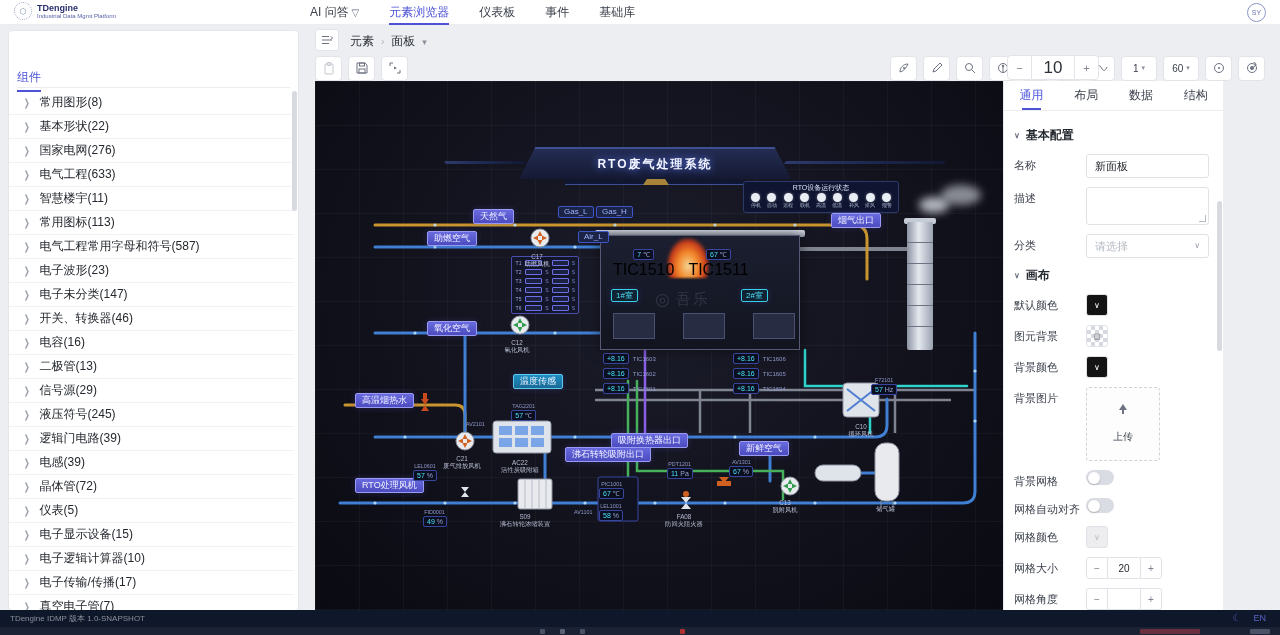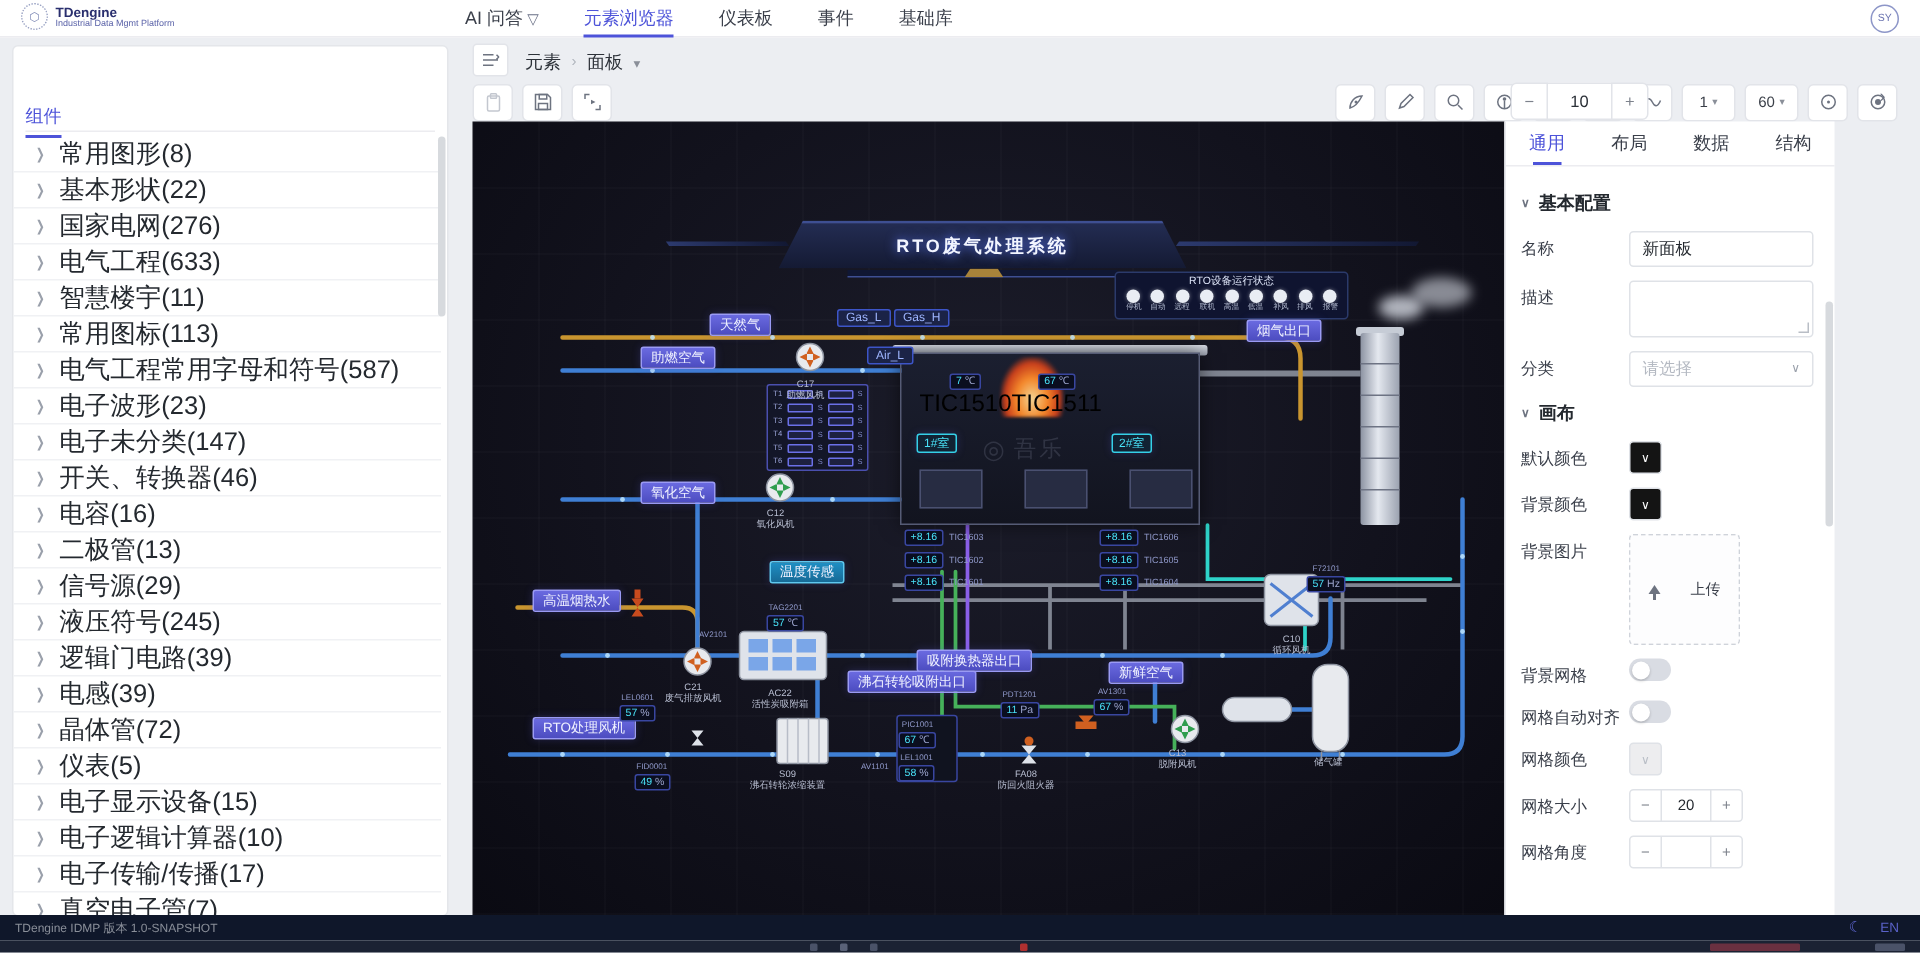--- a/index.html
+++ b/index.html
@@ -19,39 +19,39 @@
   #avatar { position:absolute; right:14px; top:3px; width:19px; height:19px; border:1px solid #8d96c8; border-radius:50%; color:#6a73b0; font-size:7px; display:flex; align-items:center; justify-content:center; background:#fff; }
 
   
   #sidebar { position:absolute; left:8px; top:30px; width:291px; height:581px; background:#fff; border:1px solid #e4e6ea; border-radius:4px; overflow:hidden; }
   #side-search { position:absolute; left:8px; top:8px; width:273px; height:24px; border:1px solid #dfe2e7; border-radius:3px; padding:0 8px; font-size:11px; color:#b4b9c2; line-height:22px; background:#fff; }
   #side-tab { position:absolute; left:8px; top:38px; font-size:12px; color:#4d53d9; padding-bottom:4px; border-bottom:2px solid #4d53d9; }
   #side-tab-line { position:absolute; left:8px; top:56px; width:273px; height:1px; background:#ececf0; }
   #side-list { position:absolute; left:0; top:60px; width:285px; bottom:0; overflow:hidden; }
   .side-item { height:24px; display:flex; align-items:center; gap:9px; padding-left:14px; border-bottom:1px solid #f0f1f4; cursor:pointer; }
   .side-item .chev { color:#9aa0ab; font-size:9px; transform:scale(.8,1.1); }
-  .side-item .lbl { font-size:17px; color:#24292f; }
+  .side-item .lbl { font-size:12px; color:#24292f; }
   #side-scroll { position:absolute; right:1px; top:60px; width:5px; height:120px; background:#d7dade; border-radius:3px; }
 
   
   #crumb-btn { position:absolute; left:315px; top:29px; width:24px; height:22px; background:#fff; border:1px solid #e2e4e9; border-radius:3px; display:flex; align-items:center; justify-content:center; color:#6a7080; font-size:11px; }
   #crumb { position:absolute; left:350px; top:33px; font-size:12px; color:#2c3138; display:flex; gap:7px; align-items:center; }
   #crumb .sep { color:#b0b5bd; font-size:10px; }
   #crumb .dd { color:#8a8f99; font-size:9px; }
   #toolbar { position:absolute; left:315px; top:55px; height:26px; display:flex; gap:6px; align-items:center; }
   .tb-btn { width:27px; height:25px; background:#fff; border:1px solid #e2e4e9; border-radius:4px; display:flex; align-items:center; justify-content:center; color:#6d7380; }
   .tb-btn.dis { color:#c3c7cf; }
   .tb-btn svg { display:block; }
   .tb-dd { min-width:36px; padding:0 6px; height:25px; background:#fff; border:1px solid #e2e4e9; border-radius:4px; display:flex; align-items:center; justify-content:center; gap:3px; font-size:10px; color:#3a3f48; }
   .tb-dd .car { font-size:7px; color:#8a8f99; }
   #tb-stepper { position:absolute; left:1007px; top:55px; height:25px; display:flex; align-items:center; }
   #tb-stepper .sbtn { width:25px; height:25px; background:#fff; border:1px solid #e2e4e9; display:flex; align-items:center; justify-content:center; color:#7d828c; font-size:11px; }
   #tb-stepper .sbtn:first-child { border-radius:4px 0 0 4px; }
   #tb-stepper .sbtn:last-child { border-radius:0 4px 4px 0; }
-  #tb-stepper .sval { width:42px; height:25px; background:#fff; border-top:1px solid #e2e4e9; border-bottom:1px solid #e2e4e9; display:flex; align-items:center; justify-content:center; font-size:11px; color:#2c3138; }
+  #tb-stepper .sval { width:42px; height:25px; background:#fff; border-top:1px solid #e2e4e9; border-bottom:1px solid #e2e4e9; display:flex; align-items:center; justify-content:center; font-size:17px; color:#2c3138; }
   #collapse-right { position:absolute; left:1253px; top:57px; color:#6a7080; font-size:12px; cursor:pointer; }
 
   
   #canvas { position:absolute; left:315px; top:81px; width:688px; height:529px; background:radial-gradient(ellipse at 50% 40%, #1c1d2b 0%, #12121d 55%, #0a0a12 100%); overflow:hidden; }
   #cv-grid { position:absolute; inset:0; background-image:linear-gradient(rgba(255,255,255,.035) 1px, transparent 1px),linear-gradient(90deg, rgba(255,255,255,.035) 1px, transparent 1px); background-size:44px 44px; }
   #banner { position:absolute; left:204px; top:66px; width:272px; height:32px; background:linear-gradient(180deg,#232c52,#141a33); clip-path:polygon(6% 0,94% 0,100% 100%,0 100%); border-top:2px solid #3e4f92; display:flex; align-items:center; justify-content:center; }
   #banner-title { font-size:12px; font-weight:bold; color:#f2f5ff; letter-spacing:2px; text-shadow:0 0 8px #5f7bff; }
   .wing { position:absolute; top:80px; height:3px; background:linear-gradient(90deg,#2c3a6e,#121833); }
   #wing-l { left:130px; width:80px; transform:skewX(35deg); }
   #wing-r { left:470px; width:160px; transform:skewX(-35deg); }
@@ -77,21 +77,21 @@
   .ro .rtag { font-size:6px; color:#8f98c9; transform:scale(.9); white-space:nowrap; }
 
   #furnace { position:absolute; left:285px; top:154px; width:200px; height:115px; background:linear-gradient(180deg,#1b1f30,#12141f); border:1px solid #555b75; box-shadow:0 0 12px #00000088; }
   #furnace-rim { position:absolute; left:280px; top:149px; width:210px; height:7px; background:linear-gradient(180deg,#d7dbe4,#9aa0ad); border-radius:2px; }
   #flame { position:absolute; left:352px; top:157px; width:42px; height:40px; background:radial-gradient(ellipse at 50% 70%, #ffdf9a 0%, #ff8c2a 35%, #d2411b 60%, transparent 75%); filter:blur(1px); opacity:.95; }
   .ceramic { position:absolute; width:42px; height:26px; background:#272c42; border:1px solid #4a5070; top:232px; }
   #furnace-rows-l { position:absolute; left:288px; top:272px; }
   #furnace-rows-r { position:absolute; left:418px; top:272px; }
   .fr-row { display:flex; gap:4px; align-items:center; margin-bottom:4px; }
   .fr-row .rtag { font-size:6px; color:#8f98c9; }
-  #furnace-top { position:absolute; left:298px; top:168px; display:flex; }
+  #furnace-top { position:absolute; left:298px; top:168px; display:flex; gap:14px; }
   .ft { display:flex; flex-direction:column; align-items:center; gap:1px; }
 
   #chimney { position:absolute; left:592px; top:141px; width:26px; height:128px; background:linear-gradient(90deg,#8c93a2,#e4e8ef 45%,#9ba2b0); border-radius:2px; }
   .chim-seg { position:absolute; left:0; width:100%; height:1px; background:#6d7383; }
   #chimney-cap { position:absolute; left:589px; top:137px; width:32px; height:6px; background:#c6ccd6; border-radius:2px; }
   .smoke { position:absolute; background:#d9dde6; border-radius:50%; filter:blur(4px); opacity:.8; }
 
   #watermark { position:absolute; left:340px; top:208px; font-size:15px; color:#8a8fa6; opacity:.22; letter-spacing:2px; display:flex; align-items:center; gap:4px; }
   #watermark .wm-ring { font-size:17px; }
 
@@ -113,21 +113,21 @@
   .f-row { display:flex; align-items:flex-start; margin-bottom:9px; }
   .f-lbl { width:72px; font-size:11px; color:#3a3f4a; padding-top:4px; display:flex; gap:2px; align-items:center; flex:0 0 72px; }
   .f-ctl { flex:1; }
   .inp { height:24px; border:1px solid #dfe2e7; border-radius:3px; font-size:11px; color:#24292f; padding:0 8px; line-height:22px; background:#fff; }
   .ta { height:38px; border:1px solid #dfe2e7; border-radius:3px; background:#fff; position:relative; }
   .ta::after { content:""; position:absolute; right:2px; bottom:2px; width:6px; height:6px; border-right:1px solid #b9bec6; border-bottom:1px solid #b9bec6; }
   .sel { height:24px; border:1px solid #dfe2e7; border-radius:3px; font-size:11px; color:#b4b9c2; padding:0 8px; line-height:22px; display:flex; justify-content:space-between; align-items:center; background:#fff; }
   .sel .car { font-size:8px; color:#9aa0ab; }
   .swatch { width:22px; height:22px; border-radius:3px; border:1px solid #dfe2e7; display:flex; align-items:center; justify-content:center; font-size:8px; }
   .swatch.checker { background-image:linear-gradient(45deg,#d6d9df 25%,transparent 25%,transparent 75%,#d6d9df 75%),linear-gradient(45deg,#d6d9df 25%,#fff 25%,#fff 75%,#d6d9df 75%); background-size:8px 8px; background-position:0 0,4px 4px; color:#8a8f99; }
-  .upload { width:74px; height:74px; border:1px dashed #cfd3da; border-radius:3px; display:flex; flex-direction:row; align-items:center; justify-content:center; gap:20px; color:#3a3f4a; background:#fdfdfe; }
+  .upload { width:74px; height:74px; border:1px dashed #cfd3da; border-radius:3px; display:flex; flex-direction:column; align-items:center; justify-content:center; gap:20px; color:#3a3f4a; background:#fdfdfe; }
   .up-arrow { width:0; height:0; border-left:4px solid transparent; border-right:4px solid transparent; border-bottom:6px solid #6d7380; position:relative; }
   .up-arrow::after { content:""; position:absolute; left:-1px; top:6px; width:2px; height:4px; background:#6d7380; }
   .up-txt { font-size:10px; }
   .tgl { width:28px; height:15px; border-radius:8px; background:#d9dce3; position:relative; }
   .tgl::after { content:""; position:absolute; top:1.5px; left:2px; width:12px; height:12px; border-radius:50%; background:#fff; box-shadow:0 1px 2px #0003; }
   .step { display:flex; width:76px; }
   .step .sb { width:22px; height:22px; border:1px solid #dfe2e7; display:flex; align-items:center; justify-content:center; font-size:10px; color:#7d828c; background:#fff; }
   .step .sb:first-child { border-radius:3px 0 0 3px; }
   .step .sb:last-child { border-radius:0 3px 3px 0; }
   .step .sv { flex:1; height:22px; border-top:1px solid #dfe2e7; border-bottom:1px solid #dfe2e7; display:flex; align-items:center; justify-content:center; font-size:10px; color:#24292f; background:#fff; }
@@ -754,20 +754,28 @@
       <div class="f-row">
         <div class="f-lbl">
           <span>默认颜色</span>
         </div>
         <div class="f-ctl">
           <div class="swatch" style="background: rgb(20, 20, 20); color: rgb(255, 255, 255);">∨</div>
         </div>
       </div>
       <div class="f-row">
         <div class="f-lbl">
+          <span>图元背景</span>
+        </div>
+        <div class="f-ctl">
+          <div class="swatch checker">▨</div>
+        </div>
+      </div>
+      <div class="f-row">
+        <div class="f-lbl">
           <span>背景颜色</span>
         </div>
         <div class="f-ctl">
           <div class="swatch" style="background: rgb(20, 20, 20); color: rgb(255, 255, 255);">∨</div>
         </div>
       </div>
       <div class="f-row">
         <div class="f-lbl">
           <span>背景图片</span>
         </div>

